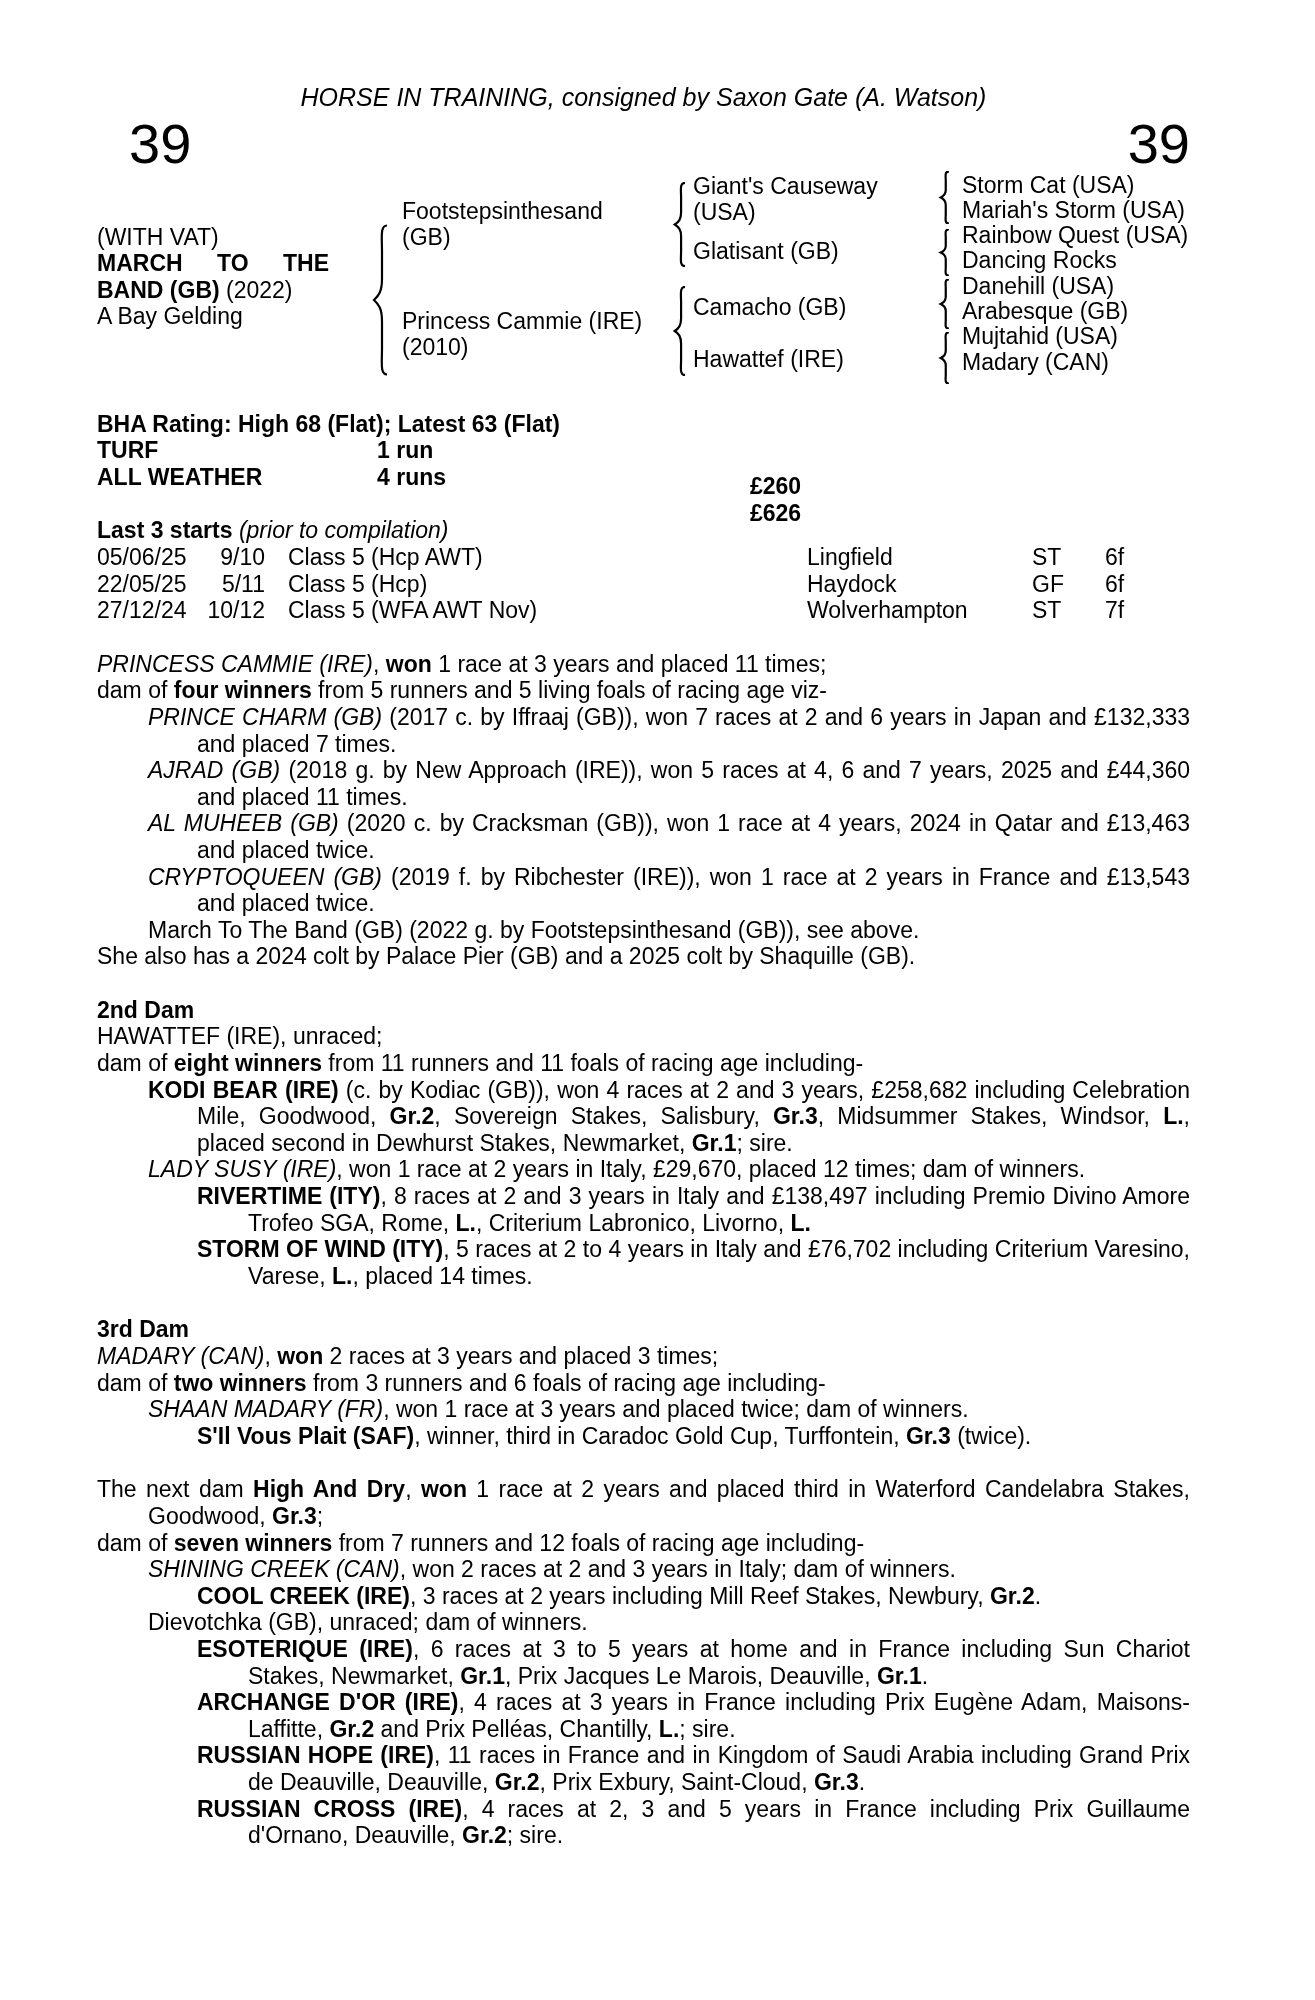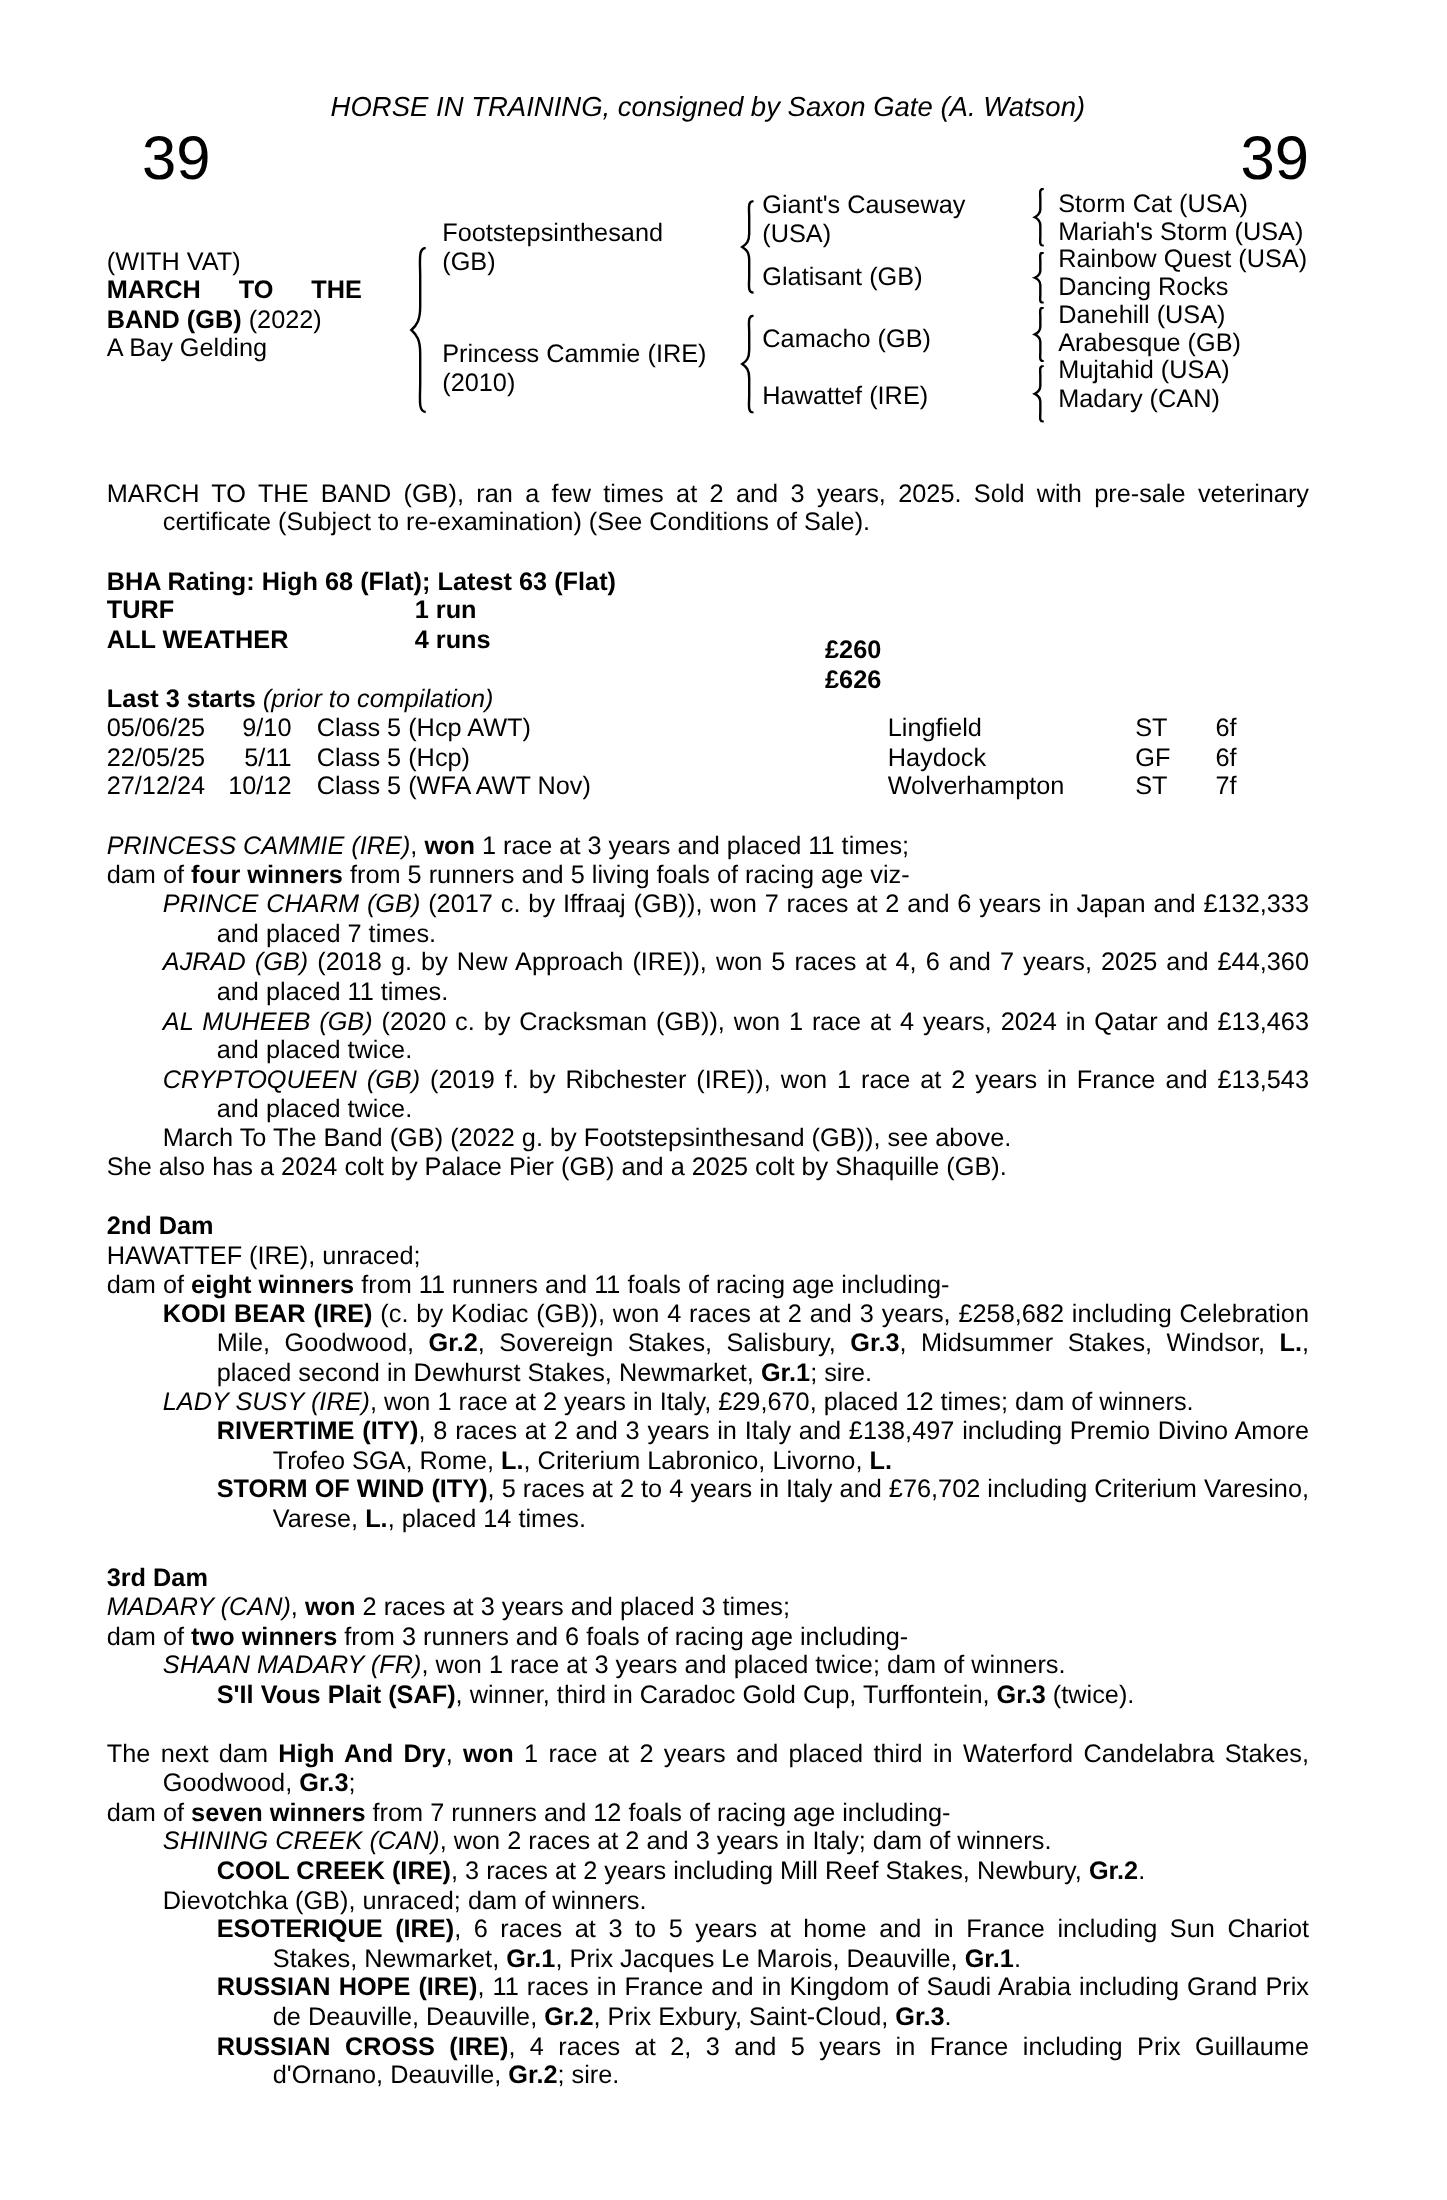--- a/index.html
+++ b/index.html
@@ -133,21 +133,20 @@
         <div>Mariah's Storm (USA)</div>
         <div>Rainbow Quest (USA)</div>
         <div>Dancing Rocks</div>
         <div>Danehill (USA)</div>
         <div>Arabesque (GB)</div>
         <div>Mujtahid (USA)</div>
         <div>Madary (CAN)</div>
       </div>
   </div>
 
-  <div class="intro entry para"><span>MARCH TO THE BAND (GB), ran a few times at 2 and 3 years, 2025. Sold with pre-sale veterinary certificate (Subject to re-examination) (See Conditions of Sale).</span></div>
 
   <div class="bha">
     <div class="bha-heading">BHA Rating: High 68 (Flat); Latest 63 (Flat)</div>
     <div>
         <div class="bha-row">
           <span class="bha-label">TURF</span>
           <span class="bha-runs">1 run</span>
           <span class="bha-money">£260</span>
         </div>
         <div class="bha-row">
@@ -215,18 +214,19 @@
         <div class="entry hang1"><span class="seg-i">SHAAN MADARY (FR)</span><span>, won 1 race at 3 years and placed twice; dam of winners.</span></div>
         <div class="entry hang2"><span class="seg-b">S'Il Vous Plait (SAF)</span><span>, winner, third in Caradoc Gold Cup, Turffontein, </span><span class="seg-b">Gr.3</span><span> (twice).</span></div>
       </div>
       <div class="section">
         <div class="entry para"><span>The next dam </span><span class="seg-b">High And Dry</span><span>, </span><span class="seg-b">won</span><span> 1 race at 2 years and placed third in Waterford Candelabra Stakes, Goodwood, </span><span class="seg-b">Gr.3</span><span>;</span></div>
         <div class="entry flush"><span>dam of </span><span class="seg-b">seven winners</span><span> from 7 runners and 12 foals of racing age including-</span></div>
         <div class="entry hang1"><span class="seg-i">SHINING CREEK (CAN)</span><span>, won 2 races at 2 and 3 years in Italy; dam of winners.</span></div>
         <div class="entry hang2"><span class="seg-b">COOL CREEK (IRE)</span><span>, 3 races at 2 years including Mill Reef Stakes, Newbury, </span><span class="seg-b">Gr.2</span><span>.</span></div>
         <div class="entry hang1"><span>Dievotchka (GB), unraced; dam of winners.</span></div>
         <div class="entry hang2"><span class="seg-b">ESOTERIQUE (IRE)</span><span>, 6 races at 3 to 5 years at home and in France including Sun Chariot Stakes, Newmarket, </span><span class="seg-b">Gr.1</span><span>, Prix Jacques Le Marois, Deauville, </span><span class="seg-b">Gr.1</span><span>.</span></div>
+        <div class="entry hang2"><span class="seg-b">ARCHANGE D'OR (IRE)</span><span>, 4 races at 3 years in France including Prix Eugène Adam, Maisons-Laffitte, </span><span class="seg-b">Gr.2</span><span> and Prix Pelléas, Chantilly, </span><span class="seg-b">L.</span><span>; sire.</span></div>
         <div class="entry hang2"><span class="seg-b">RUSSIAN HOPE (IRE)</span><span>, 11 races in France and in Kingdom of Saudi Arabia including Grand Prix de Deauville, Deauville, </span><span class="seg-b">Gr.2</span><span>, Prix Exbury, Saint-Cloud, </span><span class="seg-b">Gr.3</span><span>.</span></div>
         <div class="entry hang2"><span class="seg-b">RUSSIAN CROSS (IRE)</span><span>, 4 races at 2, 3 and 5 years in France including Prix Guillaume d'Ornano, Deauville, </span><span class="seg-b">Gr.2</span><span>; sire.</span></div>
       </div>
     </div>
 
 </div>
 
 </body></html>

